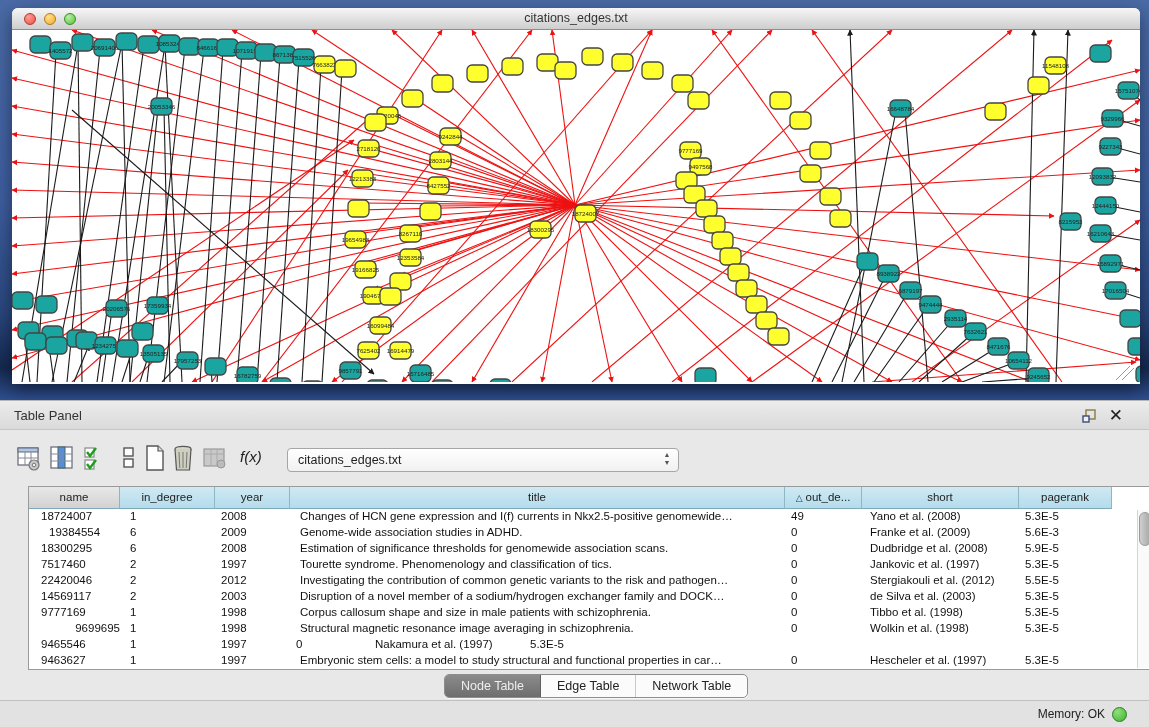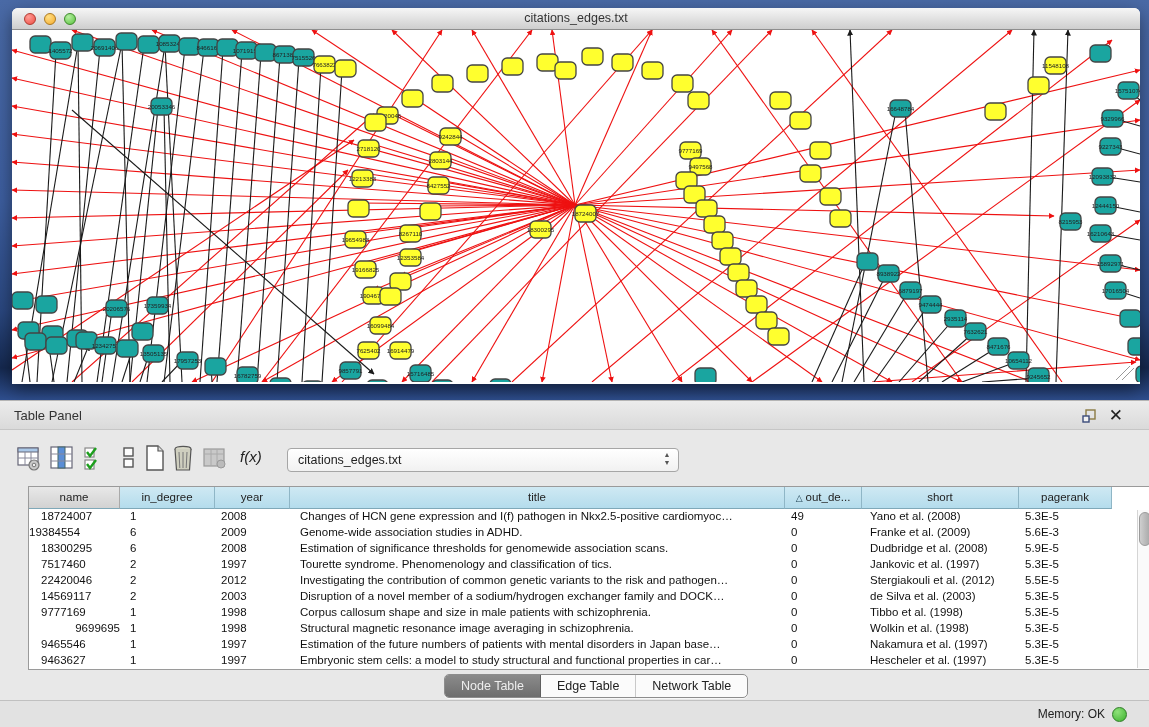--- a/index.html
+++ b/index.html
@@ -700,27 +700,27 @@
         <div class="th" style="width: 495px;"><span>title</span></div>
         <div class="th" style="width: 77px;"><span class="sort-tri">△</span><span>out_de...</span></div>
         <div class="th" style="width: 157px;"><span>short</span></div>
         <div class="th" style="width: 93px;"><span>pagerank</span></div>
       </div>
     <div id="tbody">
         <div class="tr">
           <div class="td" style="width: 91px; padding-left: 12px;">18724007</div>
           <div class="td" style="width: 95px; padding-left: 10px;">1</div>
           <div class="td" style="width: 75px; padding-left: 6px;">2008</div>
-          <div class="td" style="width: 495px; padding-left: 10px;">Changes of HCN gene expression and I(f) pathogen in Nkx2.5-positive cardiomyoc…</div>
+          <div class="td" style="width: 495px; padding-left: 10px;">Changes of HCN gene expression and I(f) currents in Nkx2.5-positive genomewide…</div>
           <div class="td" style="width: 77px; padding-left: 6px;">49</div>
           <div class="td" style="width: 157px; padding-left: 8px;">Yano et al. (2008)</div>
           <div class="td" style="width: 93px; padding-left: 6px;">5.3E-5</div>
         </div>
         <div class="tr">
-          <div class="td" style="width: 91px; padding-left: 0;">19384554</div>
+          <div class="td" style="width: 91px; padding-left: 20px;">19384554</div>
           <div class="td" style="width: 95px; padding-left: 10px;">6</div>
           <div class="td" style="width: 75px; padding-left: 6px;">2009</div>
           <div class="td" style="width: 495px; padding-left: 10px;">Genome-wide association studies in ADHD.</div>
           <div class="td" style="width: 77px; padding-left: 6px;">0</div>
           <div class="td" style="width: 157px; padding-left: 8px;">Franke et al. (2009)</div>
           <div class="td" style="width: 93px; padding-left: 6px;">5.6E-3</div>
         </div>
         <div class="tr">
           <div class="td" style="width: 91px; padding-left: 12px;">18300295</div>
           <div class="td" style="width: 95px; padding-left: 10px;">6</div>
@@ -772,21 +772,20 @@
           <div class="td" style="width: 75px; padding-left: 6px;">1998</div>
           <div class="td" style="width: 495px; padding-left: 10px;">Structural magnetic resonance image averaging in schizophrenia.</div>
           <div class="td" style="width: 77px; padding-left: 6px;">0</div>
           <div class="td" style="width: 157px; padding-left: 8px;">Wolkin et al. (1998)</div>
           <div class="td" style="width: 93px; padding-left: 6px;">5.3E-5</div>
         </div>
         <div class="tr">
           <div class="td" style="width: 91px; padding-left: 12px;">9465546</div>
           <div class="td" style="width: 95px; padding-left: 10px;">1</div>
           <div class="td" style="width: 75px; padding-left: 6px;">1997</div>
-          <div class="td" style="width: 495px; padding-left: 10px;">Estimation of the future numbers of patients with mental disorders in Japan base…</div>
           <div class="td" style="width: 77px; padding-left: 6px;">0</div>
           <div class="td" style="width: 157px; padding-left: 8px;">Nakamura et al. (1997)</div>
           <div class="td" style="width: 93px; padding-left: 6px;">5.3E-5</div>
         </div>
         <div class="tr">
           <div class="td" style="width: 91px; padding-left: 12px;">9463627</div>
           <div class="td" style="width: 95px; padding-left: 10px;">1</div>
           <div class="td" style="width: 75px; padding-left: 6px;">1997</div>
           <div class="td" style="width: 495px; padding-left: 10px;">Embryonic stem cells: a model to study structural and functional properties in car…</div>
           <div class="td" style="width: 77px; padding-left: 6px;">0</div>

